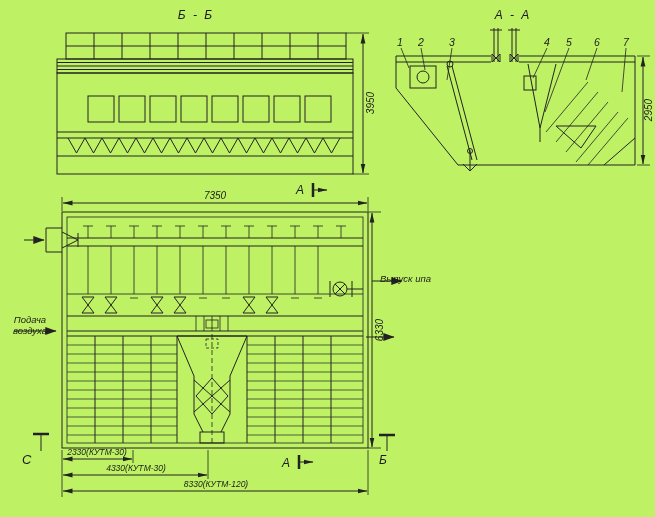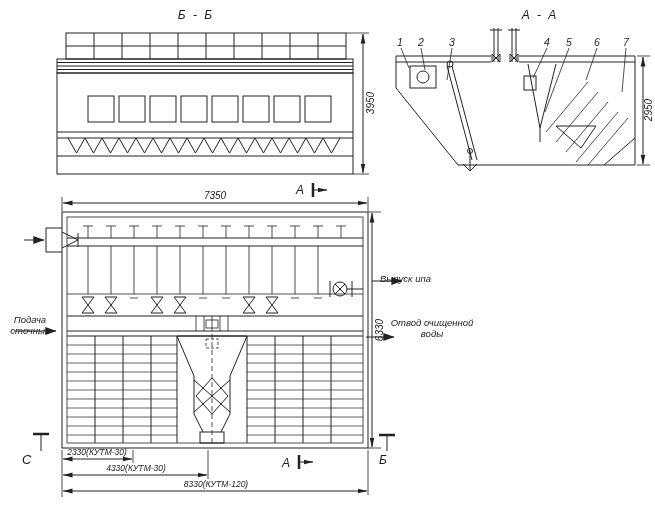--- a/index.html
+++ b/index.html
@@ -1,17 +1,17 @@
 <!DOCTYPE html>
 <html><head>
 <meta charset="utf-8">
 <style>
   * { margin:0; padding:0; box-sizing:border-box; }
   html,body { background:#ececec; font-family:"Liberation Sans",sans-serif; }
-  .canvas { position:relative; width:655px; height:517px; background:#ffffff; overflow:hidden; }
+  .canvas { position:relative; width:655px; height:517px; background:#bef264; overflow:hidden; }
   svg.art { position:absolute; left:0; top:0; }
   .lbl { position:absolute; color:#1c1c1c; font-style:italic; font-size:10px;
          line-height:1.2; white-space:pre-line; }
   .ctr { text-align:center; }
   .rot { transform:rotate(-90deg); }
   .t12 { font-size:12px; letter-spacing:2px; }
   .num { font-size:10.5px; width:12px; text-align:center; font-style:italic; }
   .sm  { font-size:8.5px; }
   .mk  { font-size:12px; }
 </style>
@@ -150,41 +150,39 @@
         <line x1="41" y1="434" x2="41" y2="451"></line>
       </g>
       <g>
         <line x1="379" y1="435" x2="395" y2="435" stroke-width="2.5"></line>
         <line x1="387" y1="435" x2="387" y2="451"></line>
       </g>
     </g>
   </svg>
 
   <div class="lbl ctr t12" style="left:160px;top:8px;width:72px;">Б - Б</div>
-  <div class="lbl ctr t12" style="left:508px;top:8px;width:64px;">А - А</div>
+  <div class="lbl ctr t12" style="left:481px;top:8px;width:64px;">А - А</div>
 
   <div class="lbl num" style="left:394px;top:36px;">1</div>
   <div class="lbl num" style="left:415px;top:36px;">2</div>
   <div class="lbl num" style="left:446px;top:36px;">3</div>
   <div class="lbl num" style="left:541px;top:36px;">4</div>
   <div class="lbl num" style="left:563px;top:36px;">5</div>
   <div class="lbl num" style="left:591px;top:36px;">6</div>
   <div class="lbl num" style="left:620px;top:36px;">7</div>
 
   <div class="lbl ctr rot" style="left:351px;top:97px;width:40px;">3950</div>
   <div class="lbl ctr rot" style="left:629px;top:104px;width:40px;">2950</div>
 
   <div class="lbl ctr" style="left:185px;top:190px;width:60px;">7350</div>
   <div class="lbl ctr rot" style="left:360px;top:324px;width:40px;">6330</div>
 
   <div class="lbl ctr" style="left:2px;top:314px;width:56px;font-size:9.5px;">Подача
-сточных</div>
+воздуха</div>
   <div class="lbl" style="left:380px;top:262px;width:76px;font-size:9.5px;margin-top:11px;">Выпуск ипа</div>
-  <div class="lbl ctr" style="left:388px;top:317px;width:88px;font-size:9.5px;">Отвод очищенной
-воды</div>
 
   <div class="lbl ctr sm" style="left:60px;top:447px;width:74px;">2330(КУТМ-30)</div>
   <div class="lbl ctr sm" style="left:99px;top:463px;width:74px;">4330(КУТМ-30)</div>
   <div class="lbl ctr sm" style="left:175px;top:479px;width:82px;">8330(КУТМ-120)</div>
 
   <div class="lbl mk" style="left:296px;top:183px;width:14px;">А</div>
   <div class="lbl mk" style="left:282px;top:456px;width:14px;">А</div>
   <div class="lbl mk" style="left:379px;top:453px;width:14px;">Б</div>
   <div class="lbl" style="left:22px;top:452px;width:16px;font-size:13px;">С</div>
 

